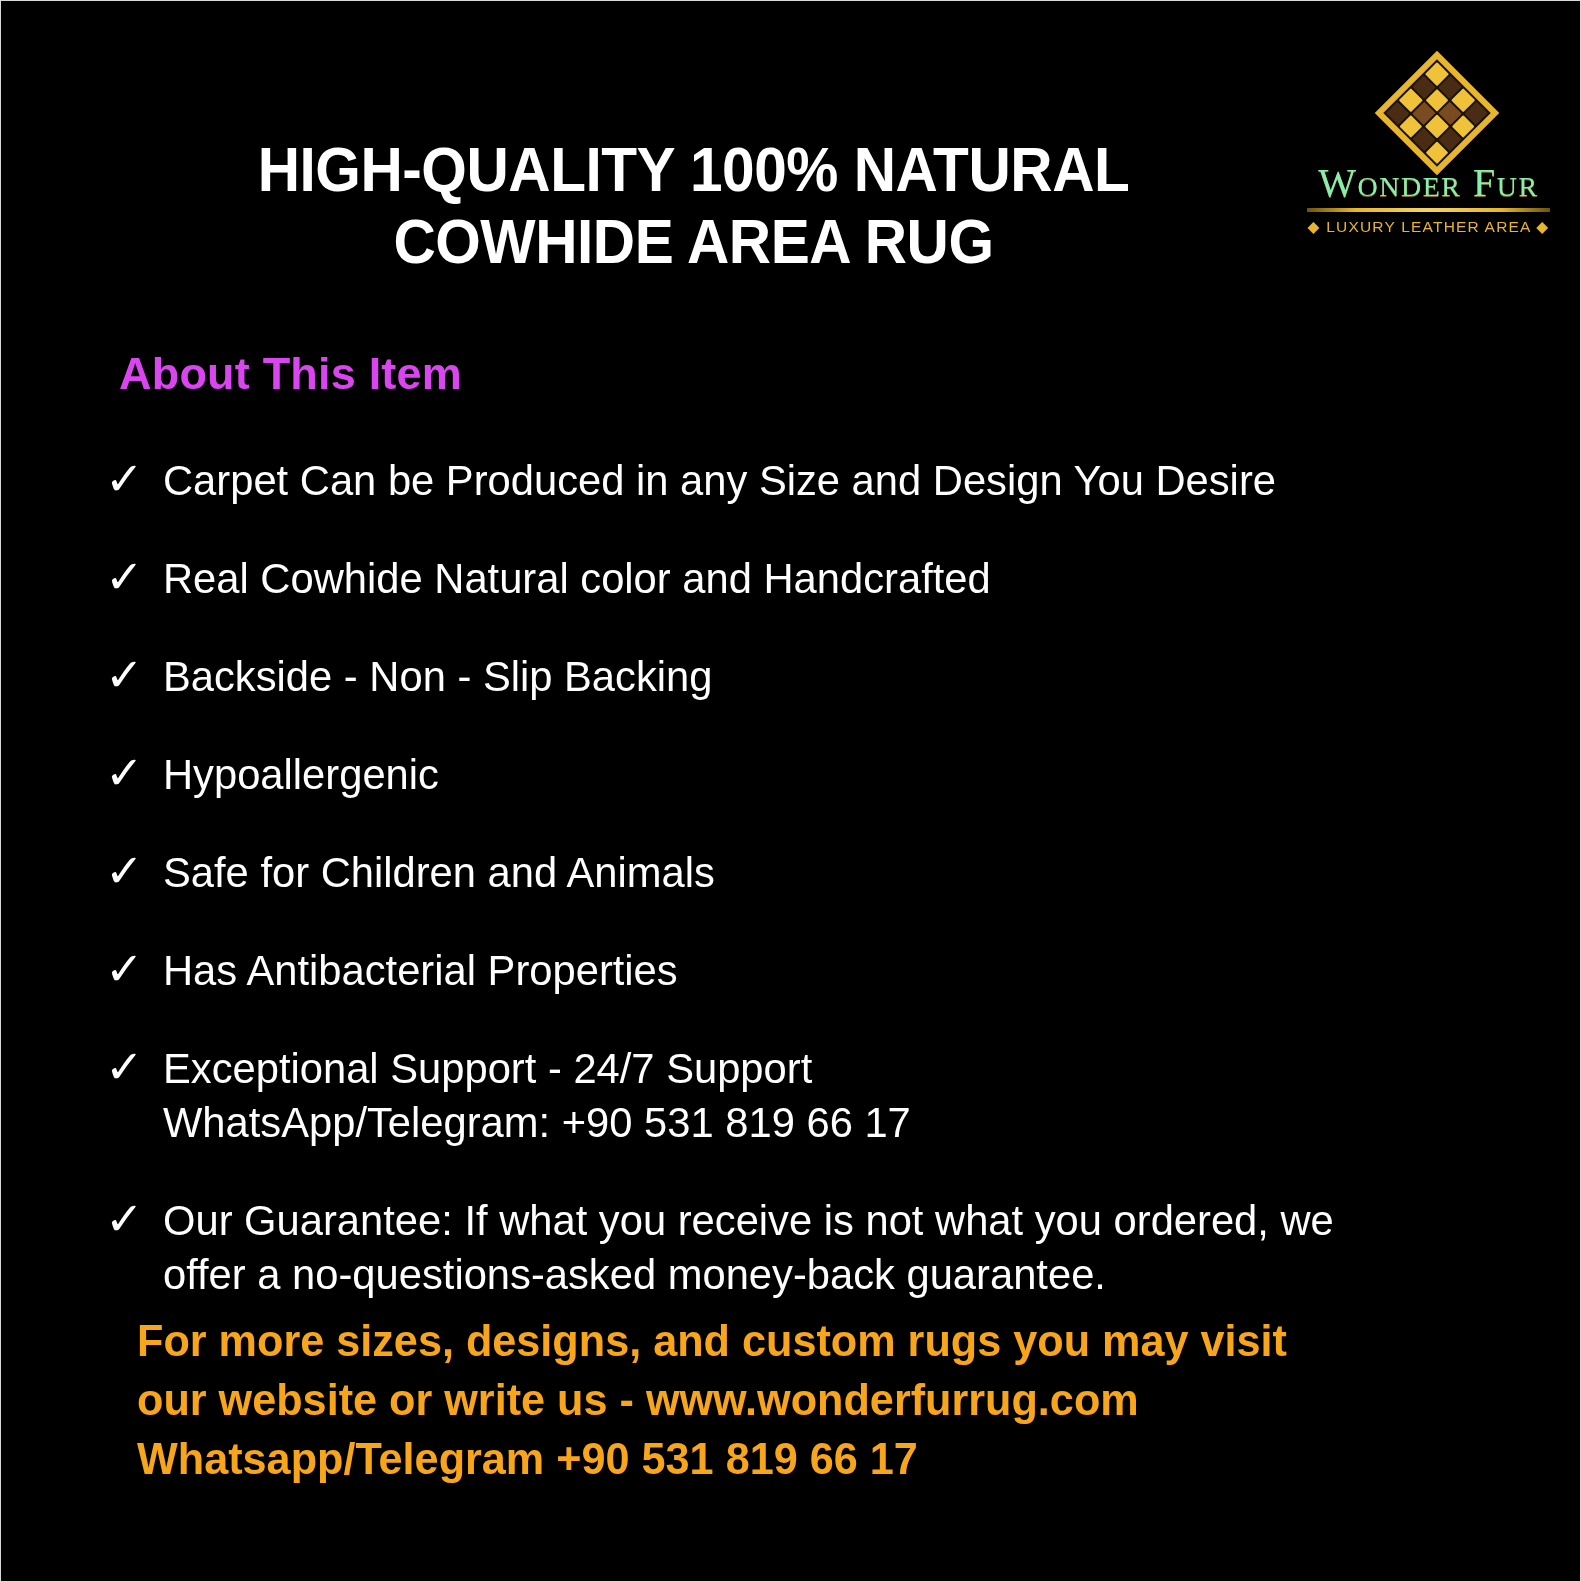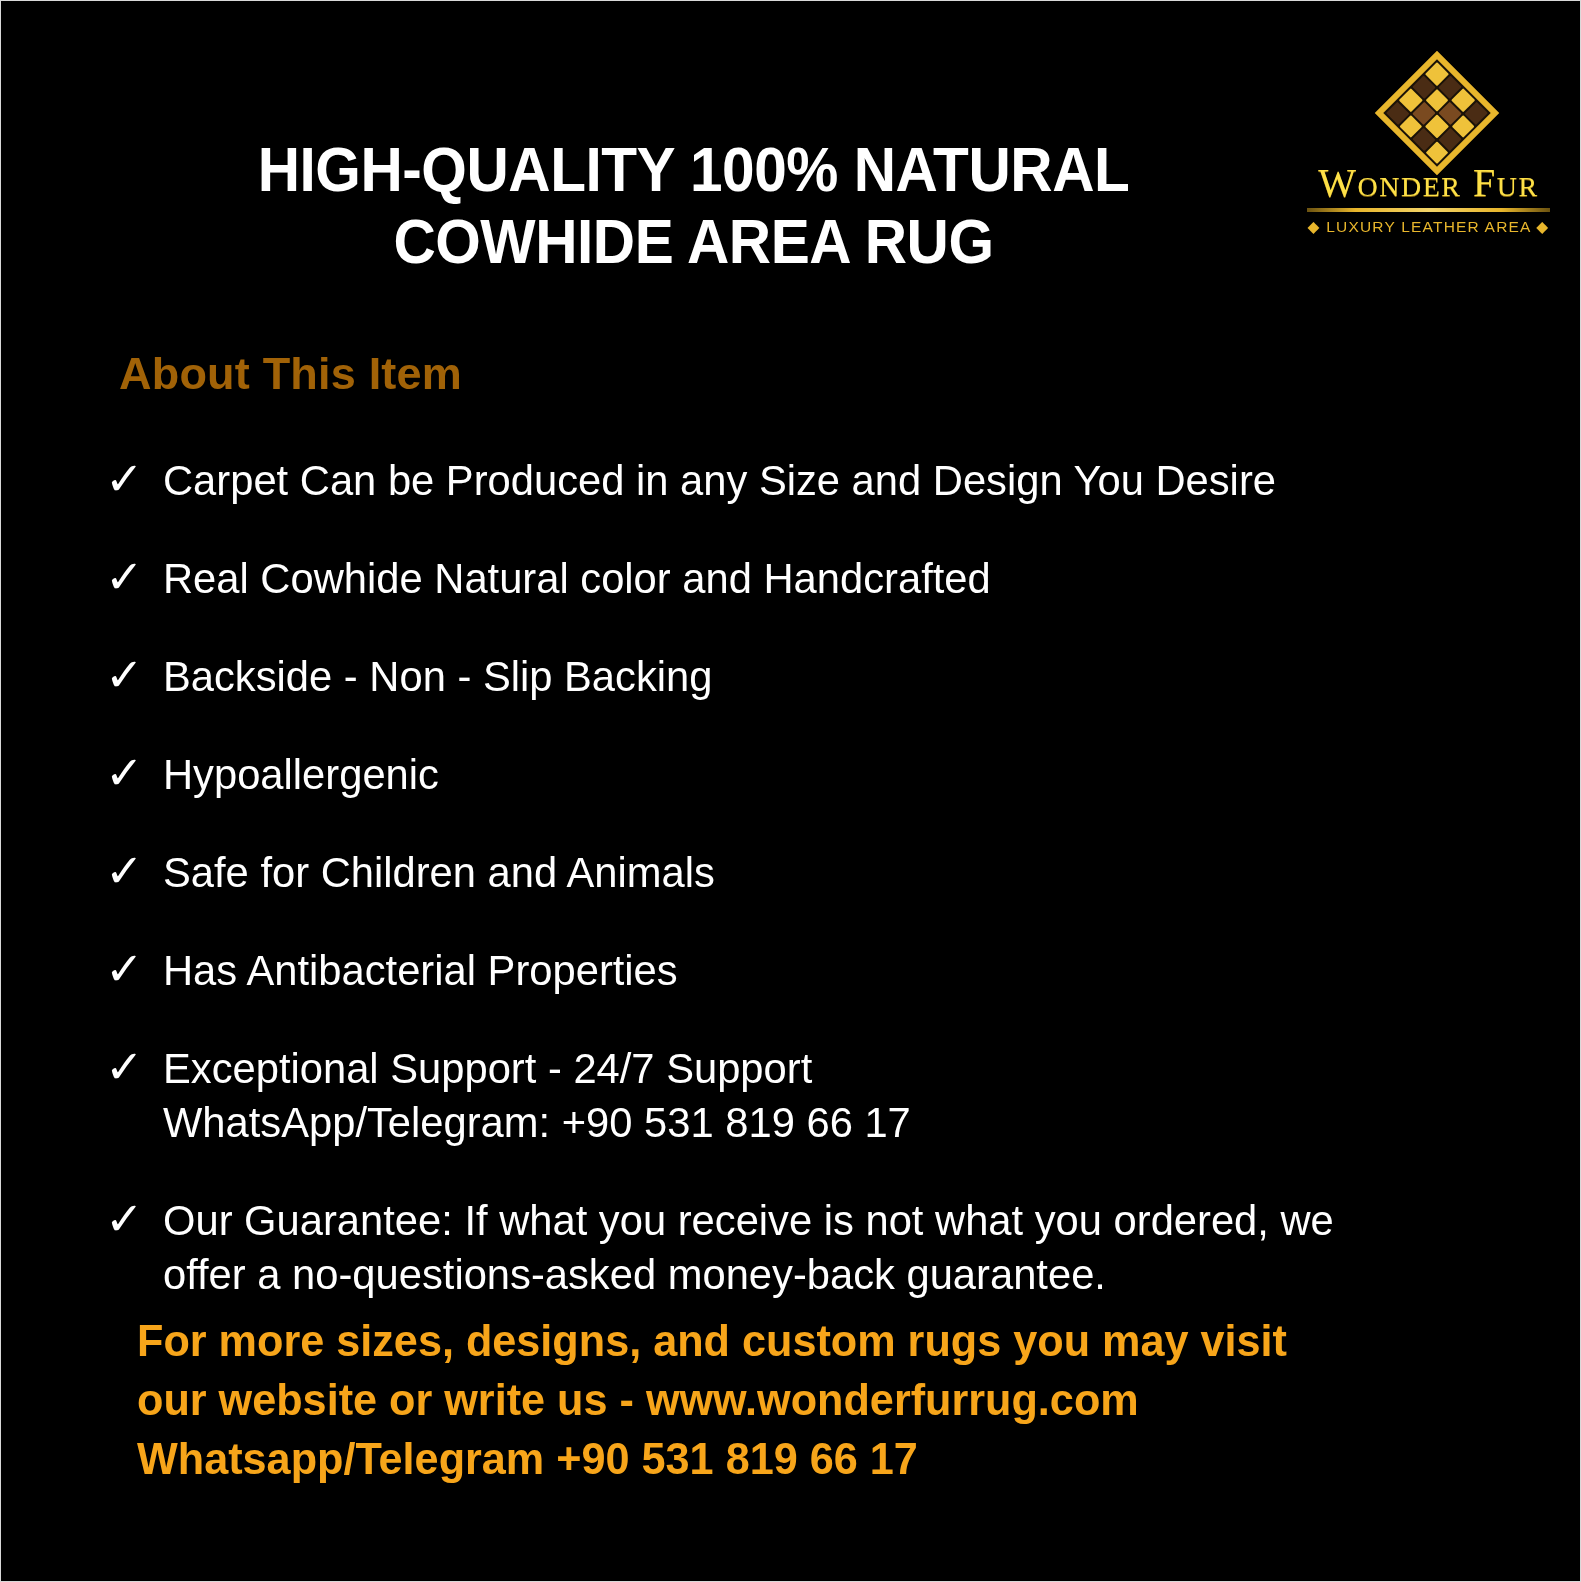--- a/index.html
+++ b/index.html
@@ -54,21 +54,21 @@
   }
   .logo-diamond i {
     display: block;
     border-radius: 1px;
   }
   .sq-gold  { background: #EFC23A; }
   .sq-brown { background: #4A2C14; }
   .sq-tan   { background: #7A4A20; }
 
   .logo-wordmark {
-    color: #fde047;
+    color: #86efac;
     font-family: "Liberation Serif", serif;
     font-size: 40px;
     line-height: 1.02;
     letter-spacing: 1.5px;
     font-variant: small-caps;
     white-space: nowrap;
     text-shadow: 0 1px 0 #8a6a12;
   }
   .logo-rule {
     height: 4px;
@@ -100,21 +100,21 @@
     transform-origin: center top;
     letter-spacing: -0.5px;
   }
   .headline .hl-line { display: block; }
 
   
   .section-heading {
     position: absolute;
     top: 347px;
     left: 118px;
-    color: #a16207;
+    color: #d946ef;
     font-family: "Liberation Sans", sans-serif;
     font-weight: bold;
     font-size: 45px;
     letter-spacing: 0.2px;
   }
 
   
   .feature-list {
     position: absolute;
     top: 452px;

